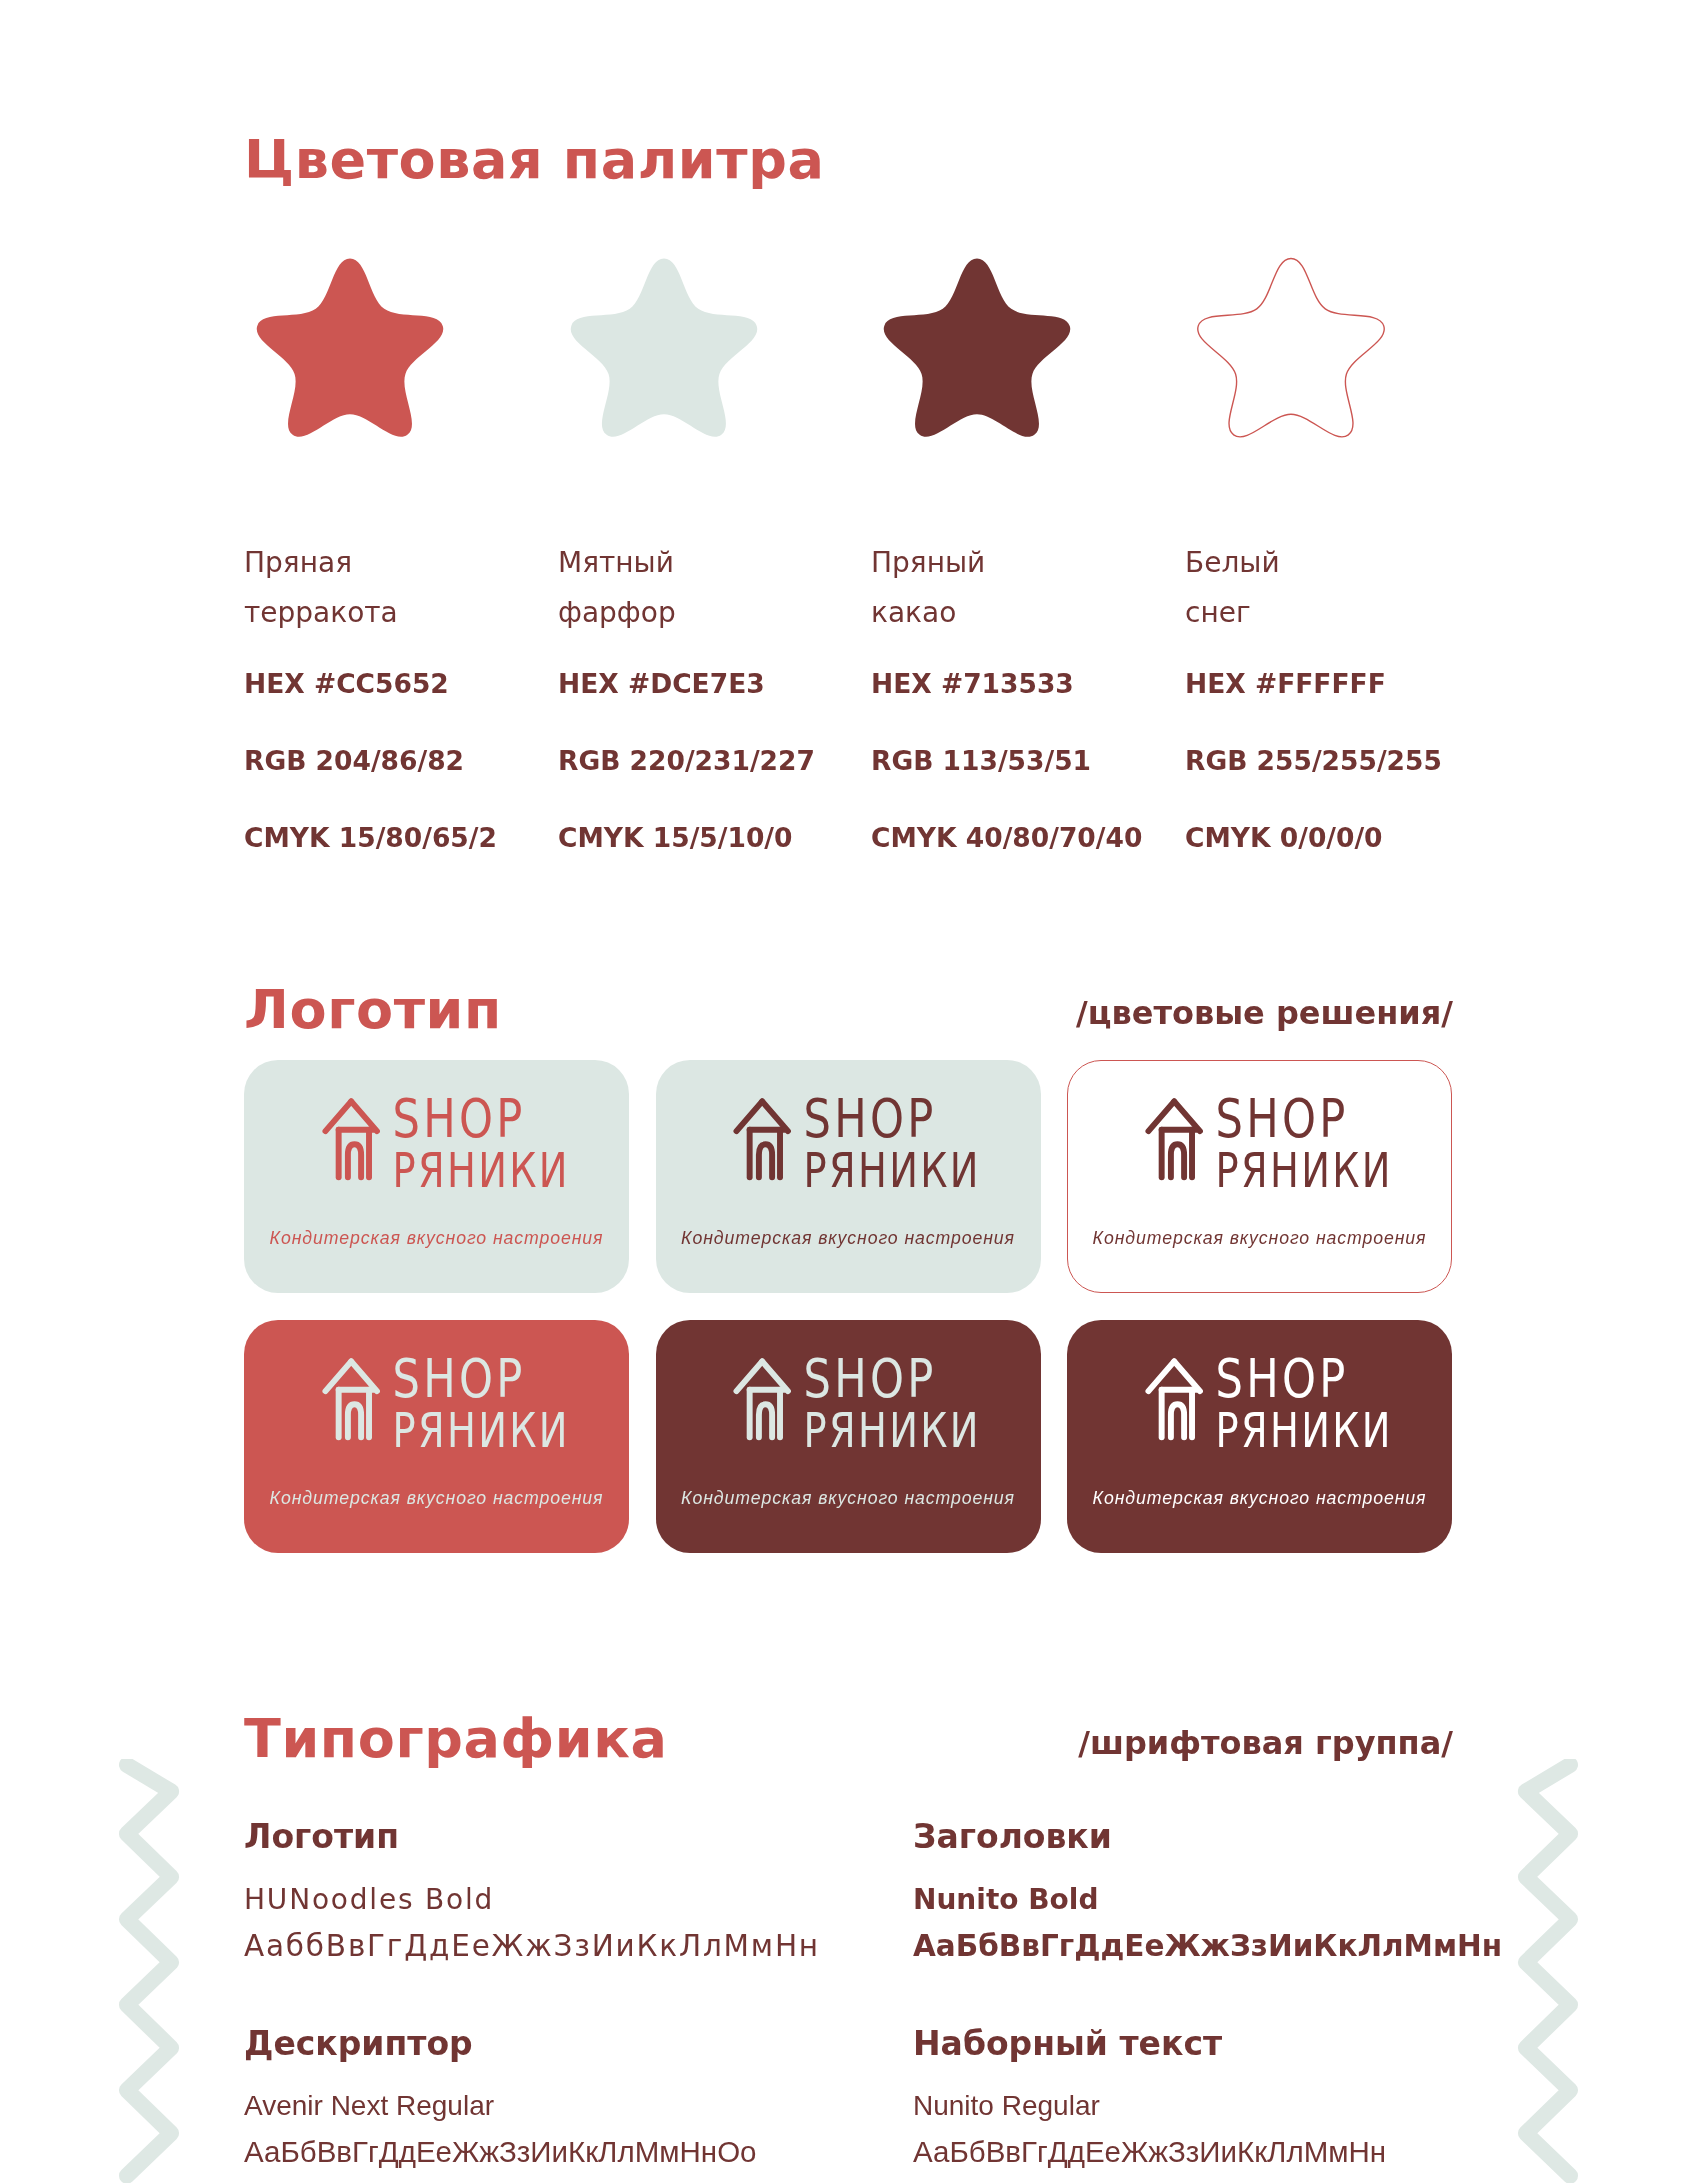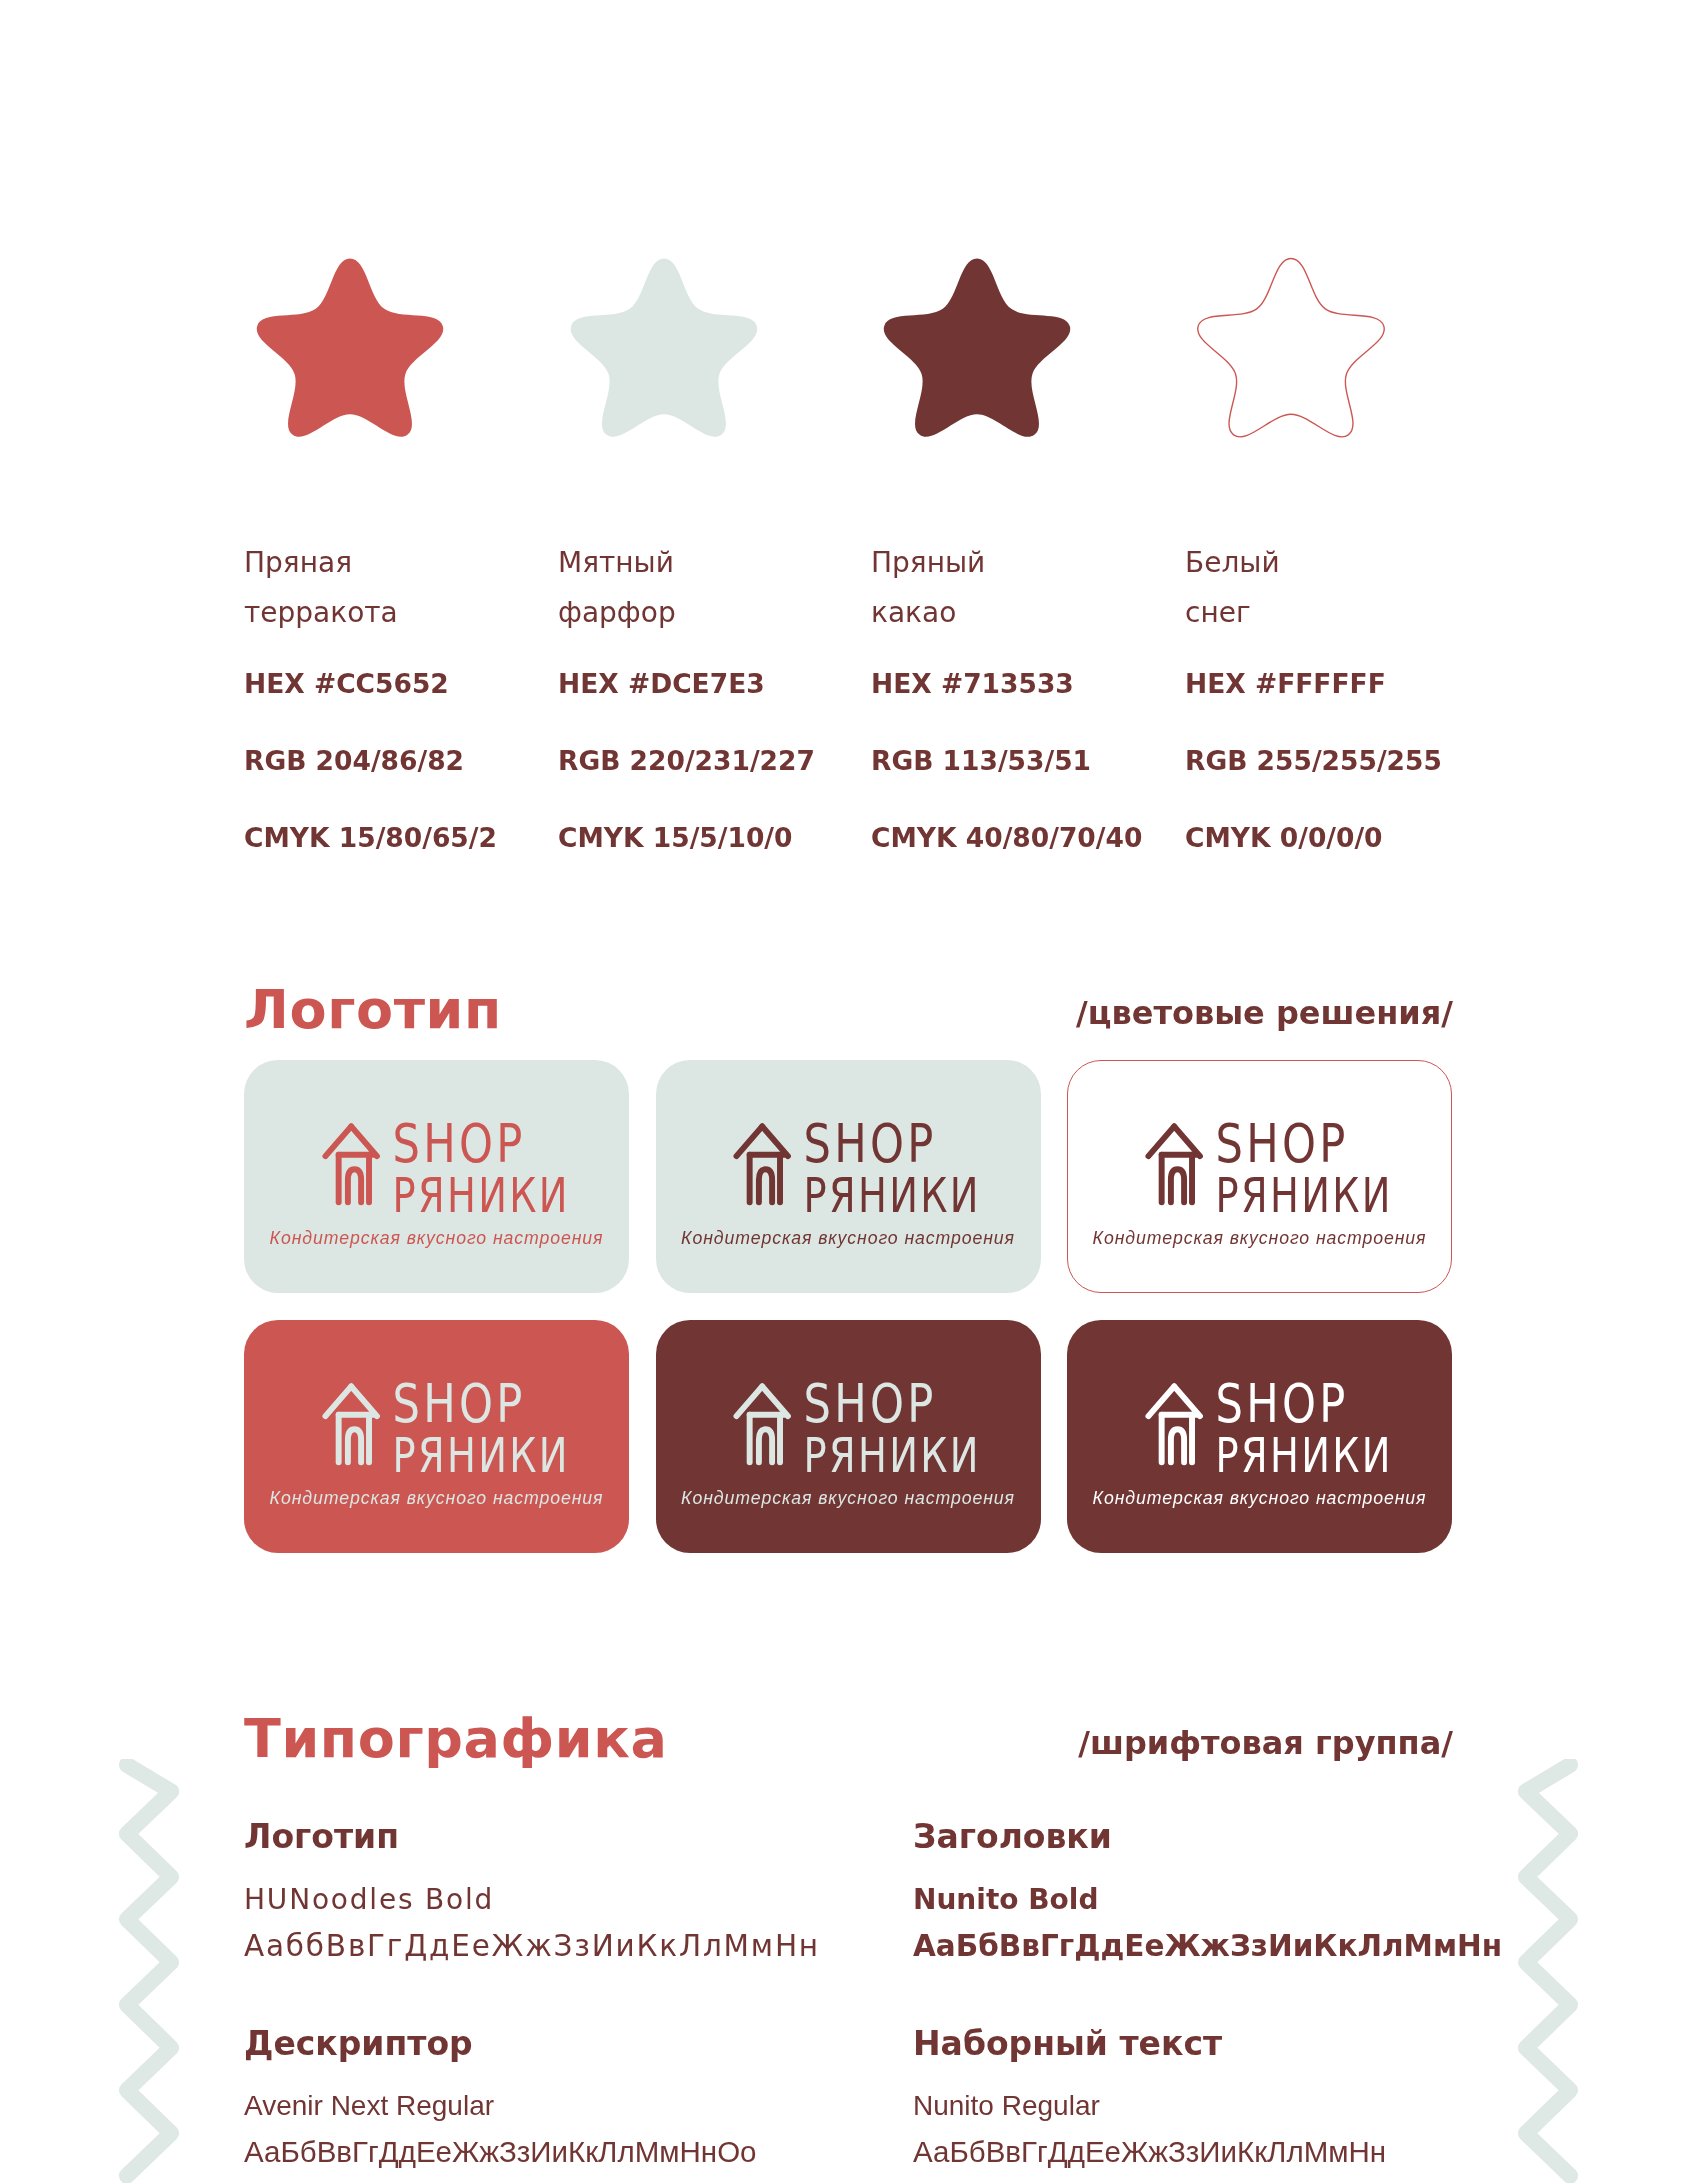--- a/index.html
+++ b/index.html
@@ -22,21 +22,21 @@
   .swatch .val { font-size:26.5px; color:var(--c-text_dark);font-weight:bold; }
   .swatch .hex { margin-top:29.5px; }
   .swatch .rgb { margin-top:46px; }
   .swatch .cmyk{ margin-top:46px; }
 
   
   .cards { position:absolute; left:244px; top:1060px; width:1207px;
            display:grid; grid-template-columns:repeat(3,385px); grid-auto-rows:233px; gap:26.5px; }
   .logo-card { background:var(--bg); border:1.2px solid var(--border); border-radius:34px;
                position:relative; color:var(--logo); }
-  .logo-block { position:absolute; left:50%; top:56px; transform:translateX(-50%);
+  .logo-block { position:absolute; left:50%; top:31px; transform:translateX(-50%);
                 width:231px; height:101px; }
   .house-icon { position:absolute; left:0; top:0; width:66px; height:94px; }
   .house-icon * { stroke:currentColor; stroke-width:9; fill:none; stroke-linecap:round; }
   .logo-shop, .logo-tail { position:absolute; left:71px; line-height:1; white-space:nowrap;
                            transform:scaleX(0.8); transform-origin:left top; }
   .logo-shop { top:0; font-size:54px; letter-spacing:4.1px; }
   .logo-tail { top:54px; font-size:48px; letter-spacing:2.9px; }
   .logo-desc { position:absolute; left:0; right:0; top:167px; text-align:center;
                font-size:17.7px; letter-spacing:0.9px; color:var(--desc);
                font-family:"Liberation Sans", sans-serif;font-style:italic; }
@@ -57,20 +57,21 @@
   .zigzag { position:absolute; top:1759px; width:77px; height:425px; }
   .zigzag polyline { fill:none; stroke:var(--c-zigzag); stroke-width:27; stroke-linecap:round;
                      stroke-linejoin:round; }
   .zigzag.left { left:112px; } .zigzag.right { left:1508px; }
 </style>
 </head>
 <body>
 
 <div class="page">
 
+  <div class="h1" style="top:128px;">Цветовая палитра</div>
 
   <div class="swatch" style="left: 244px; --fill: #CC5652; --stroke: none;">
     <svg class="star" viewBox="0 0 200 200">
       <path d="M 100 8 C 116 8 117.7 44.9 132.3 55.5 C 146.9 66.1 182.6 56.4 187.5 71.6 C 192.4 86.8 157.9 99.9 152.3 117 C 146.7 134.1 167 165 154.1 174.4 C 141.2 183.8 118 155 100 155 C 82 155 58.8 183.8 45.9 174.4 C 33 165 53.3 134.1 47.7 117 C 42.1 99.9 7.6 86.8 12.5 71.6 C 17.4 56.4 53.1 66.1 67.7 55.5 C 82.3 44.9 84 8 100 8 Z"></path>
     </svg>
     <div class="name">
       <span>Пряная</span>
       <span>терракота</span>
     </div>
     <div class="val hex">HEX #CC5652</div>

